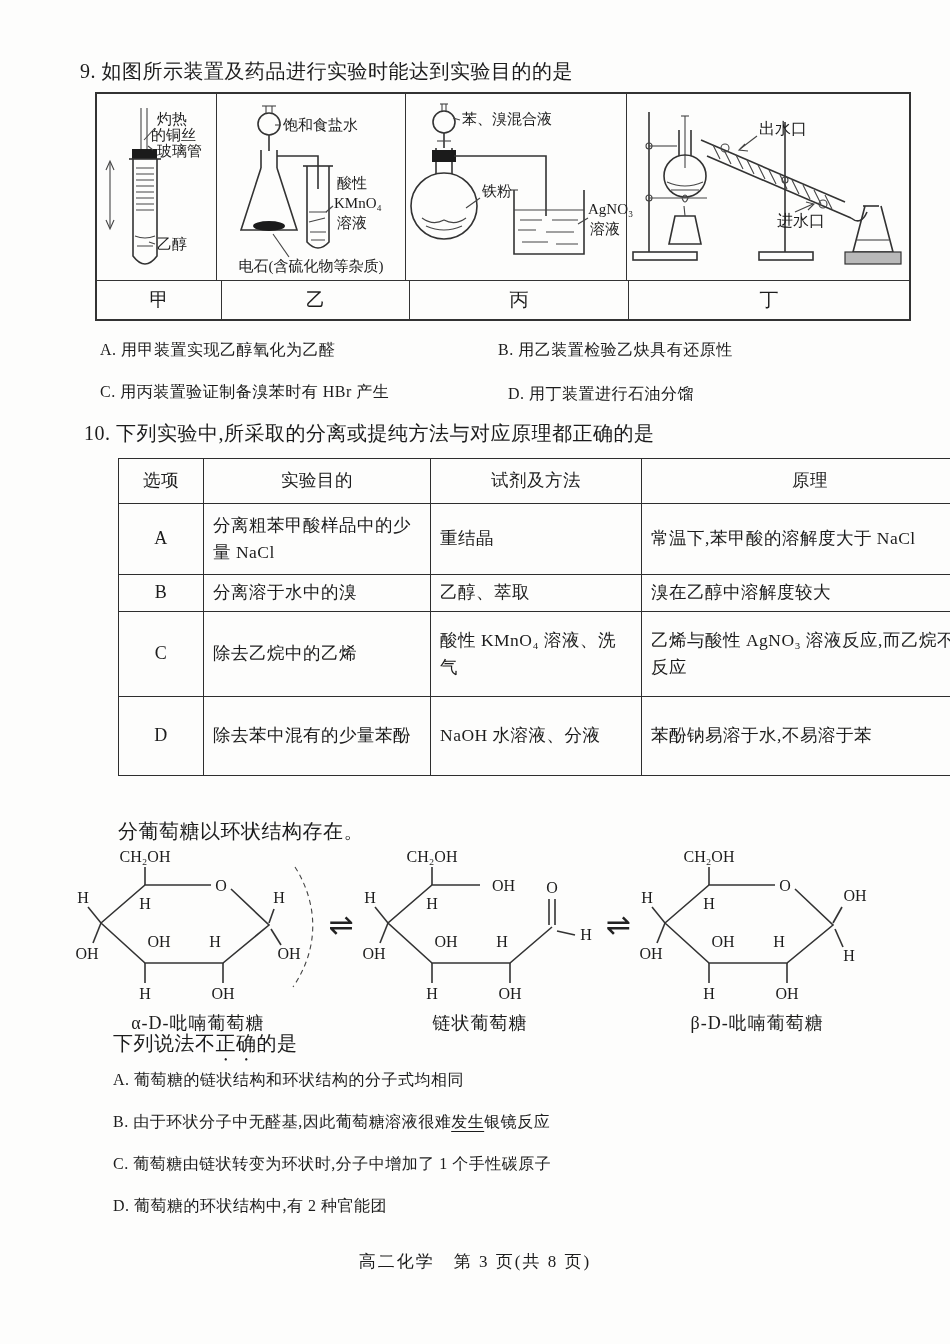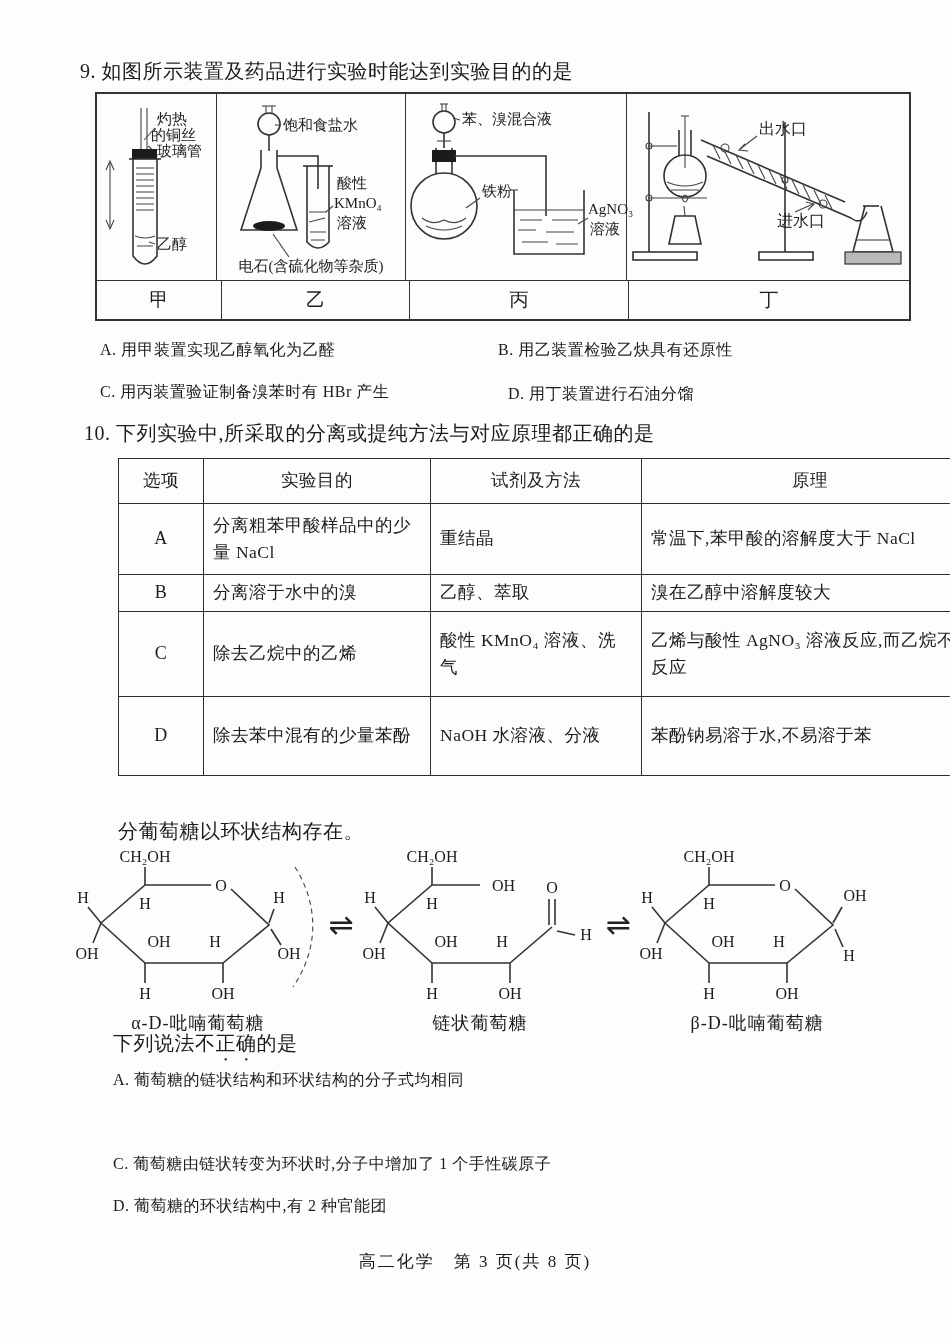--- a/index.html
+++ b/index.html
@@ -335,18 +335,19 @@
         <text class="stb" x="72" y="154" text-anchor="middle">H</text>
         <text class="stb" x="150" y="154" text-anchor="middle">OH</text>
       </svg>
       <div class="struct-name">β-D-吡喃葡萄糖</div>
     </div>
   </div>
 
   <div class="abs stem" style="left:113px; top:1030px;"><span>下列说法不</span><span class="emph">正确</span><span>的是</span></div>
 
   <div class="abs opt" style="left:113px; top:1070px;">A. 葡萄糖的链状结构和环状结构的分子式均相同</div>
+  <div class="abs opt" style="left:113px; top:1112px;"><span>B. 由于环状分子中无醛基,因此葡萄糖溶液很难</span><span class="uline">发生</span><span>银镜反应</span></div>
   <div class="abs opt" style="left:113px; top:1154px;">C. 葡萄糖由链状转变为环状时,分子中增加了 1 个手性碳原子</div>
   <div class="abs opt" style="left:113px; top:1196px;">D. 葡萄糖的环状结构中,有 2 种官能团</div>
 
   <div class="footer">高二化学　第 3 页(共 8 页)</div>
 
 </div>
 
 </body></html>

